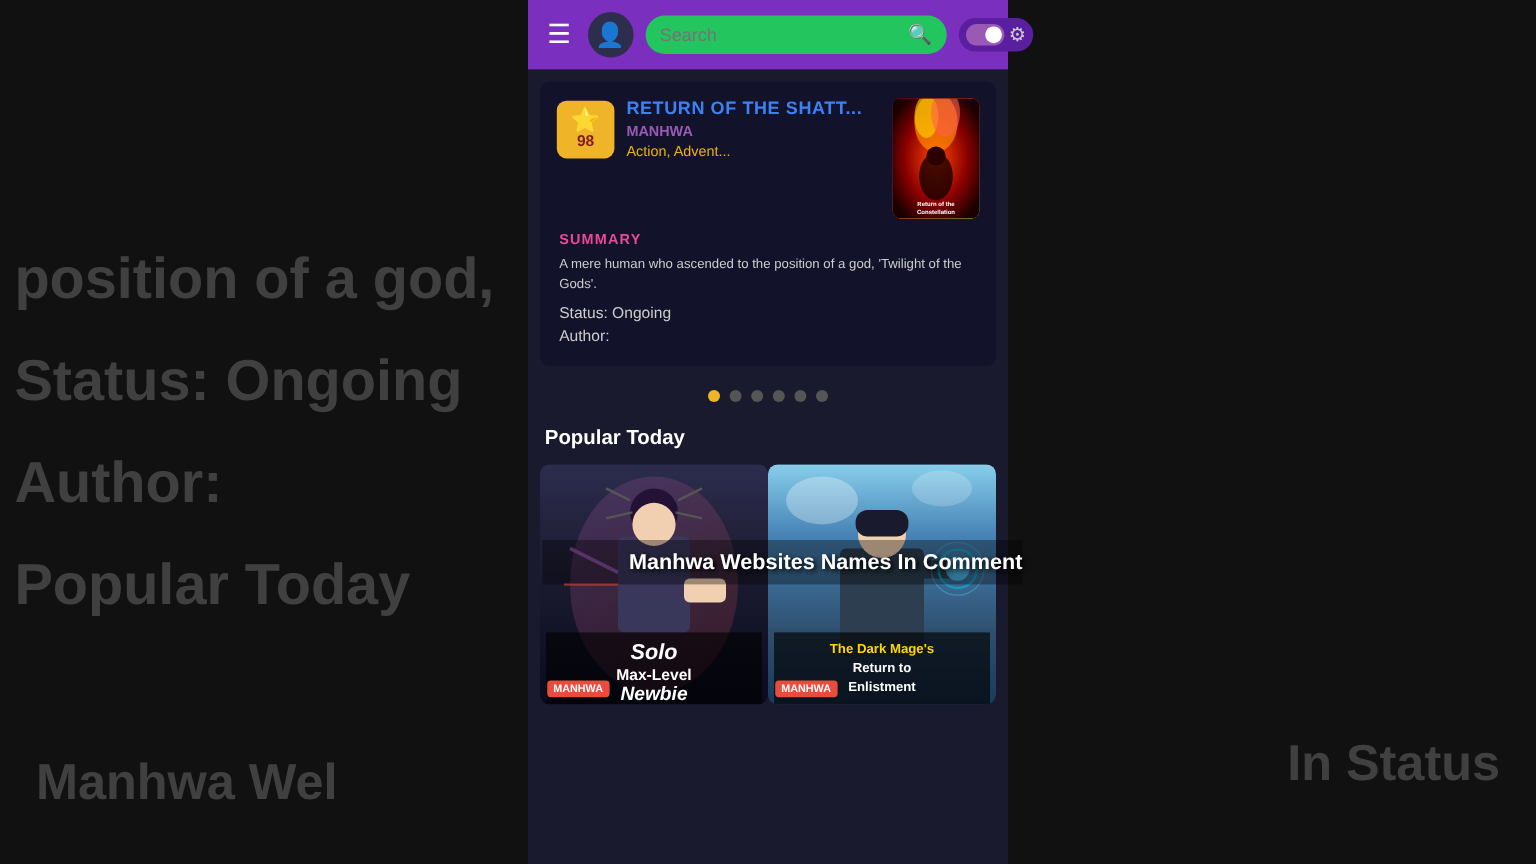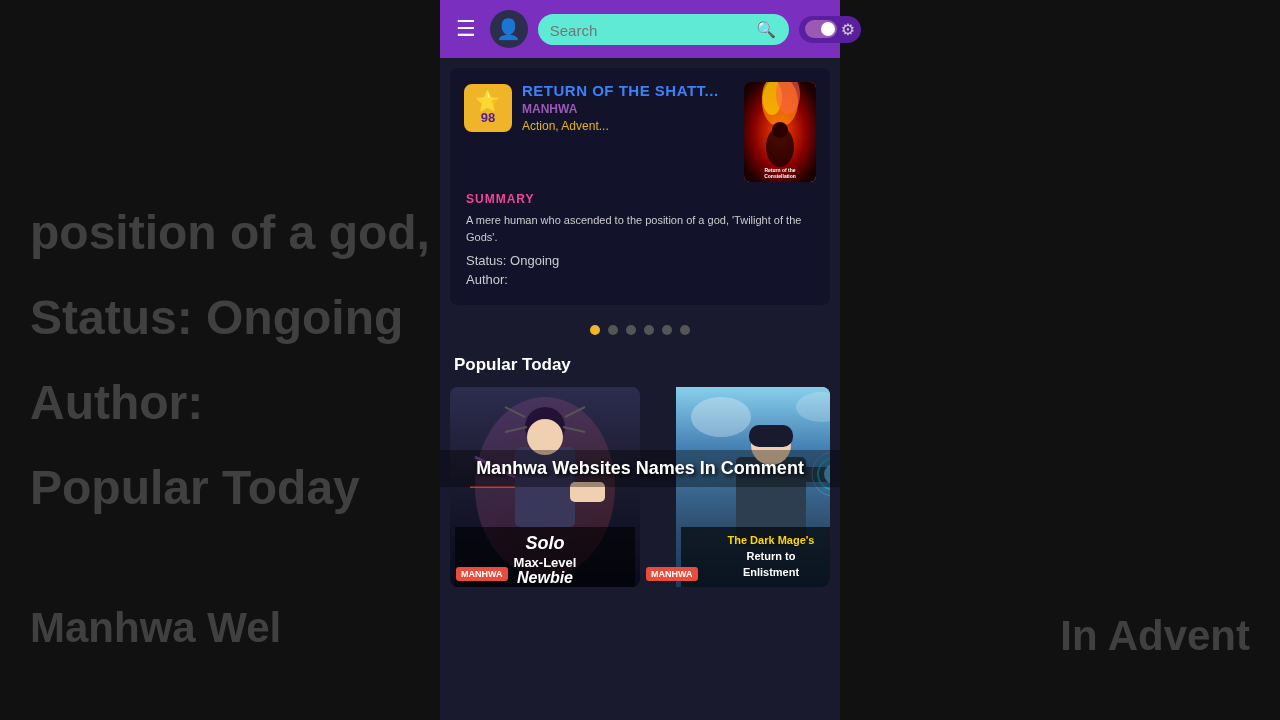--- a/index.html
+++ b/index.html
@@ -18,40 +18,40 @@
       top: 0; left: 0;
       width: 100%; height: 100%;
       background: #111;
       display: flex;
       align-items: center;
       justify-content: center;
     }
 
     .bg-text-left {
       position: absolute;
-      left: 30px;
+      left: 12px;
       top: 0;
       width: 400px;
       height: 100%;
       display: flex;
       flex-direction: column;
       justify-content: center;
       gap: 30px;
       opacity: 0.4;
     }
 
     .bg-text-item {
       color: #888;
       font-size: 48px;
       font-weight: bold;
     }
 
     .bg-text-bottom {
       position: absolute;
-      bottom: 68px;
+      bottom: 44px;
       left: 30px;
       color: #888;
       font-size: 42px;
       font-weight: bold;
       opacity: 0.4;
     }
 
     .bg-text-bottom-right {
       position: absolute;
       bottom: 60px;
@@ -104,24 +104,24 @@
       flex-shrink: 0;
     }
 
     .avatar-icon {
       color: #aaa;
       font-size: 20px;
     }
 
     .search-bar {
       flex: 1;
-      background: #5eead4;
+      background: #22c55e;
       border-radius: 20px;
       display: flex;
-      align-items: flex-end;
+      align-items: center;
       padding: 6px 12px;
       gap: 8px;
     }
 
     .search-input {
       border: none;
       outline: none;
       flex: 1;
       font-size: 15px;
       color: #333;
@@ -204,21 +204,21 @@
     }
 
     .rating-star {
       font-size: 20px;
       line-height: 1;
     }
 
     .rating-number {
       font-size: 13px;
       font-weight: bold;
-      color: #4c1d95;
+      color: #7f1d1d;
       line-height: 1;
     }
 
     .featured-info {
       flex: 1;
     }
 
     .featured-title {
       color: #3b82f6;
       font-size: 15px;
@@ -334,21 +334,20 @@
     }
 
     .manga-cover-2 {
       width: 100%;
       height: 100%;
       background: linear-gradient(180deg, #87CEEB 0%, #4682B4 30%, #2F4F6F 70%, #1a3a5c 100%);
       display: flex;
       align-items: center;
       justify-content: center;
       position: relative;
-      margin-left: 36px;
     }
 
     .manga-badge {
       position: absolute;
       bottom: 6px;
       left: 6px;
       background: #e74c3c;
       color: white;
       font-size: 9px;
       font-weight: bold;
@@ -360,21 +359,21 @@
 <body>
 
 <div class="bg-overlay">
   <div class="bg-text-left">
     <div class="bg-text-item">position of a god,</div>
     <div class="bg-text-item">Status: Ongoing</div>
     <div class="bg-text-item">Author:</div>
     <div class="bg-text-item">Popular Today</div>
   </div>
   <div class="bg-text-bottom">Manhwa Wel</div>
-  <div class="bg-text-bottom-right">In Advent</div>
+  <div class="bg-text-bottom-right">In Status</div>
 </div>
 
 <div class="app-container">
 
   <nav class="navbar">
     <span class="hamburger-icon">☰</span>
     <div class="avatar-circle">
       <span class="avatar-icon">👤</span>
     </div>
     <div class="search-bar">
@@ -530,17 +529,17 @@
             </svg>
           </div>
           <div class="manga-badge">MANHWA</div>
         </div>
 
       </div>
     </div>
 
   </div>
 
-  <div style="position:absolute; top:450px; left:0; width:400px; z-index:20; pointer-events:none; background:rgba(0,0,0,0.35); padding:8px 0; text-align:center;">
+  <div style="position:absolute; top:450px; left:12px; width:400px; z-index:20; pointer-events:none; background:rgba(0,0,0,0.35); padding:8px 0; text-align:right;">
     <span style="color:white; font-size:18px; font-weight:bold; text-shadow:2px 2px 4px black;">Manhwa Websites Names In Comment</span>
   </div>
 
 </div>
 
 </body></html>

